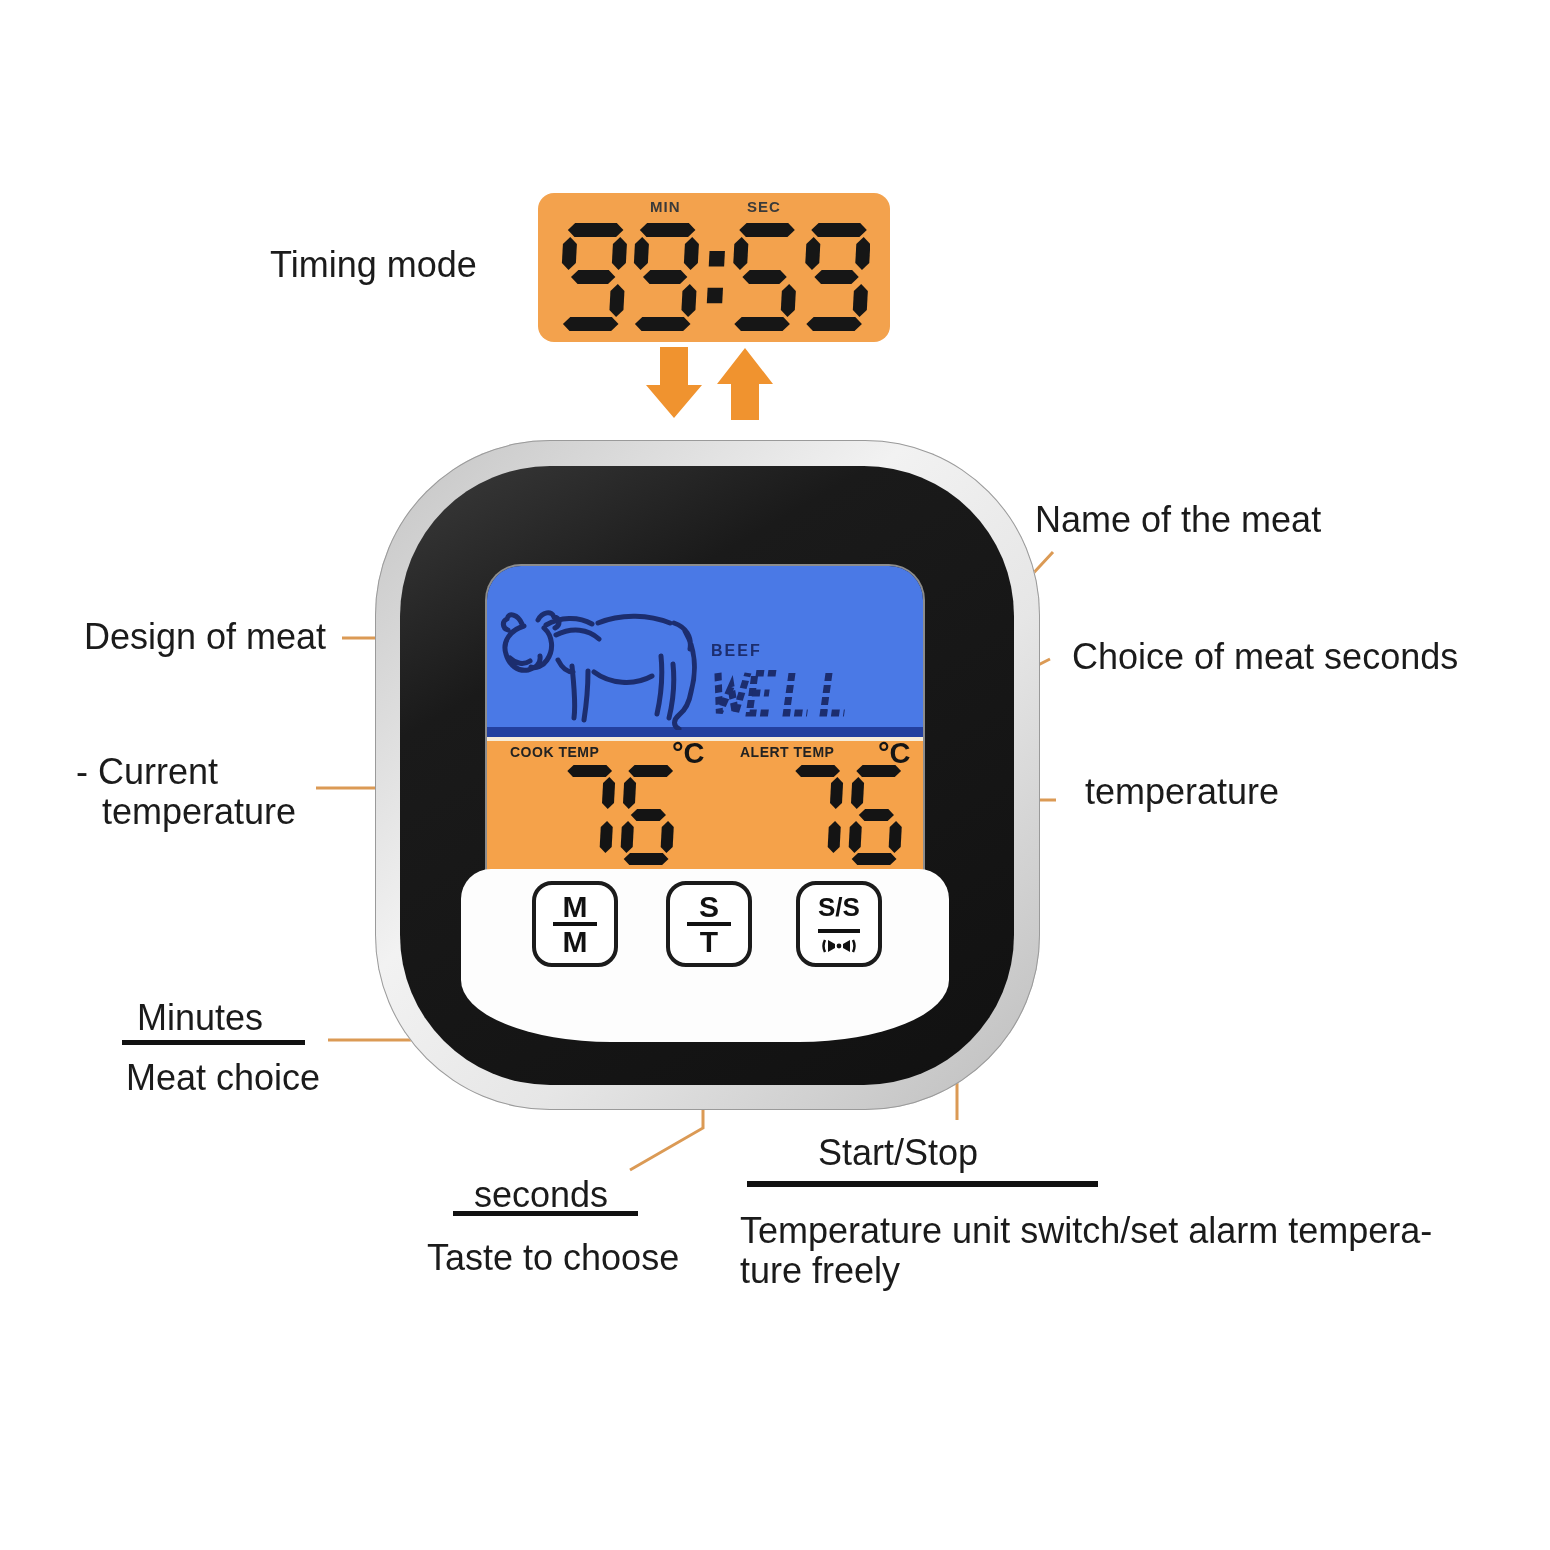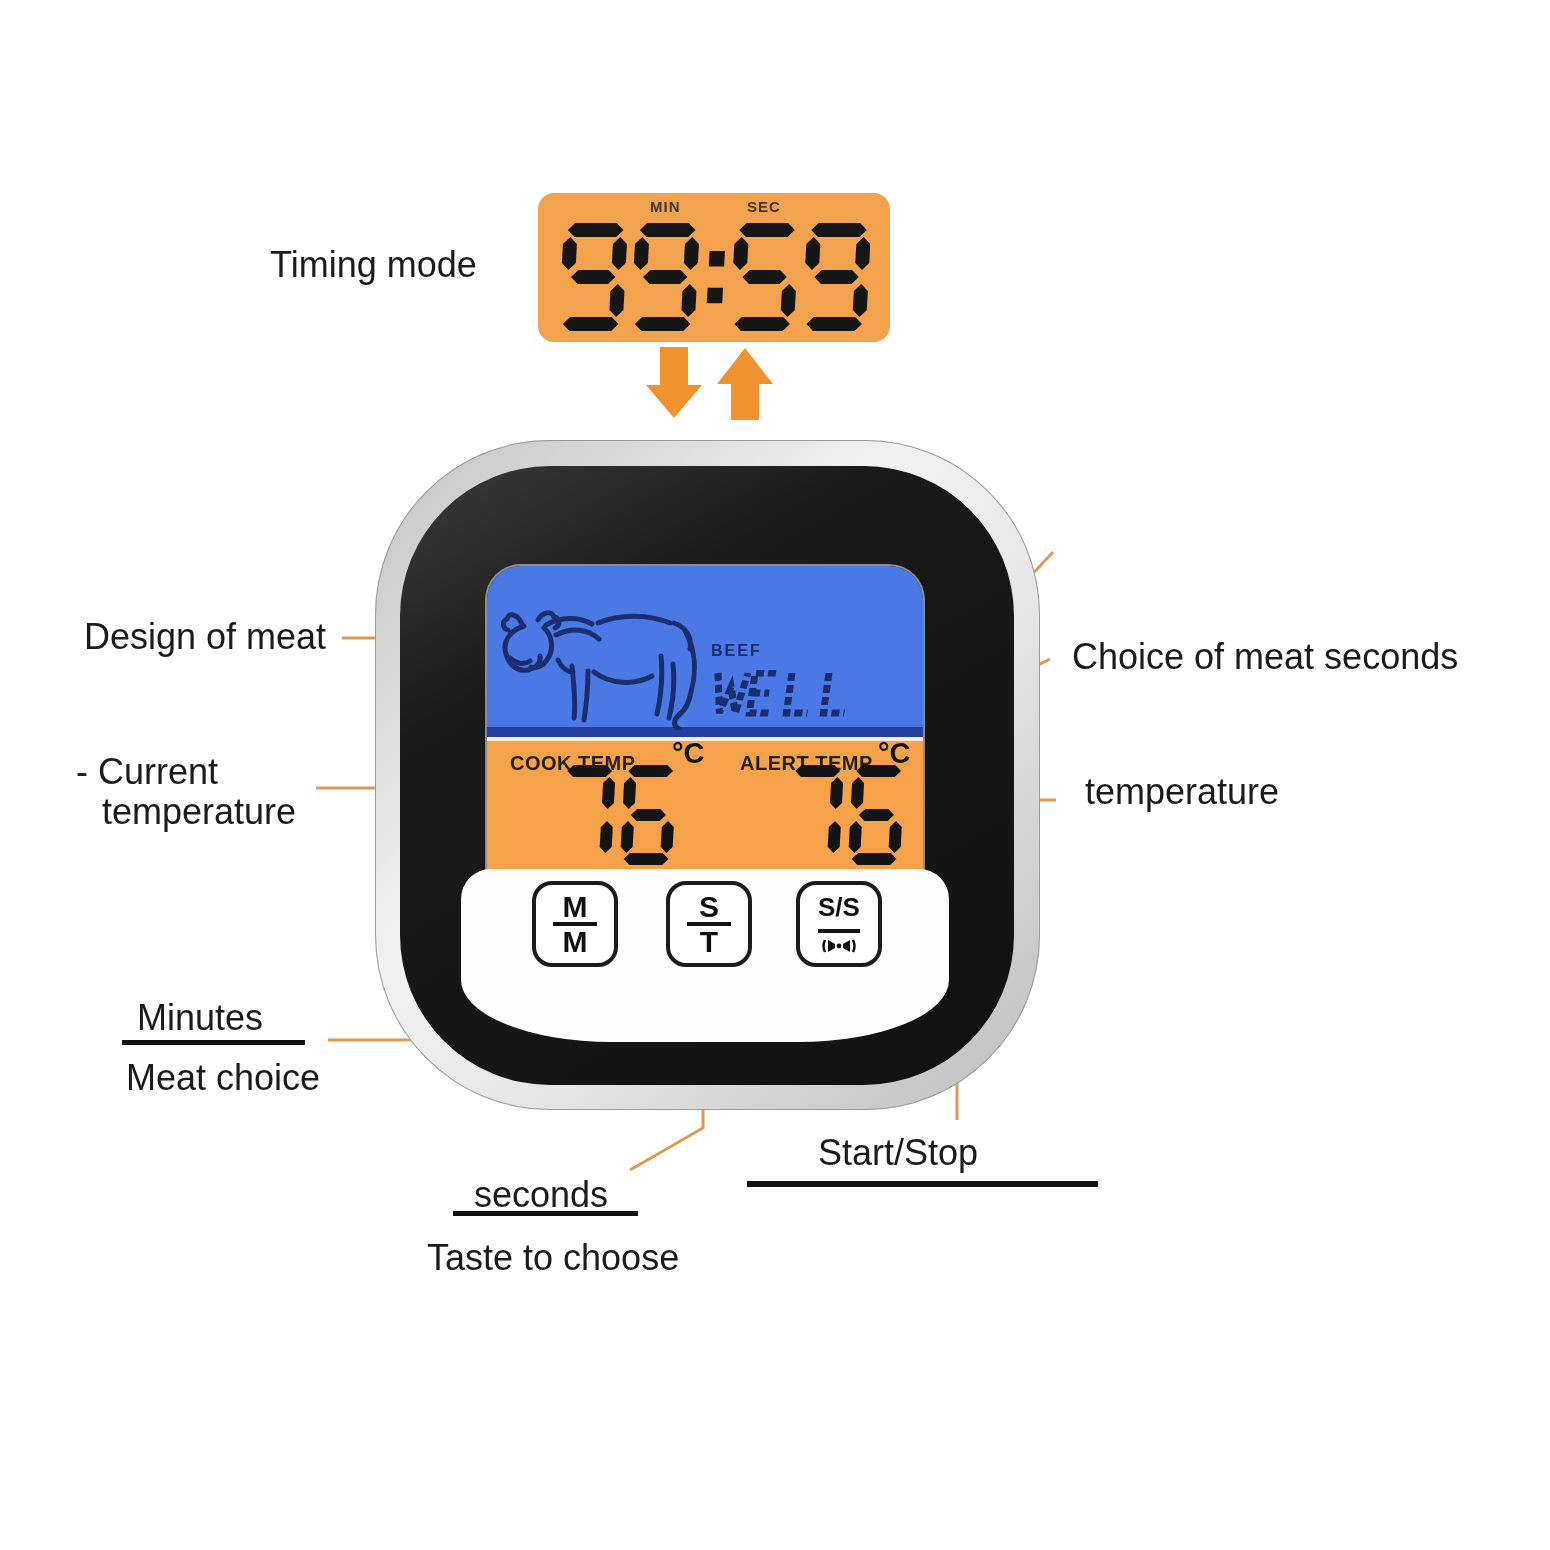--- a/index.html
+++ b/index.html
@@ -17,21 +17,21 @@
     background:linear-gradient(135deg,#c3c3c3 0%,#f2f2f2 40%,#e6e6e6 62%,#bdbdbd 100%);
     box-shadow:0 0 0 1px #9a9a9a inset;}
   #body-black{left:400px;top:466px;width:614px;height:619px;border-radius:150px;
     background:linear-gradient(150deg,#3b3b3b 0%,#1a1a1a 28%,#111 100%);}
   #lcd{left:487px;top:566px;width:436px;height:306px;border-radius:34px 34px 0 0;overflow:hidden;
     box-shadow:0 0 0 2px #8c8c8c;}
   #lcd-blue{position:absolute;left:0;top:0;width:436px;height:161px;background:#4A79E6;}
   #lcd-navy{position:absolute;left:0;top:161px;width:436px;height:10px;background:#23409f;}
   #lcd-lite{position:absolute;left:0;top:171px;width:436px;height:4px;background:#f7ecd8;}
   #lcd-orange{position:absolute;left:0;top:175px;width:436px;height:131px;background:#F5A24A;}
-  .lcdlabel{position:absolute;font-size:20px;font-weight:bold;color:#222;letter-spacing:0.5px;margin-top:8px;}
+  .lcdlabel{position:absolute;font-size:14px;font-weight:bold;color:#222;letter-spacing:0.5px;}
   .degc{position:absolute;font-size:29px;font-weight:bold;color:#151515;}
   #beef{left:711px;top:642px;font-size:16px;font-weight:bold;color:#1C2D6E;letter-spacing:2px;}
   #panel-white{left:461px;top:869px;width:488px;height:173px;background:#fdfdfd;
     border-radius:30px 30px 150px 150px / 30px 30px 62px 62px;}
   .btn{position:absolute;top:881px;width:86px;height:86px;background:#fff;border:4px solid #1b1b1b;
     border-radius:20px;box-sizing:border-box;display:flex;flex-direction:column;align-items:center;
     justify-content:center;cursor:pointer;}
   .btn .t{font-size:30px;font-weight:bold;line-height:0.85;color:#111;}
   .btn .rule{width:44px;height:4px;background:#111;margin:3px 0;}
   .btn-ss .t{font-size:26px;border-bottom:4px solid #111;padding-bottom:9px;line-height:1;}
@@ -185,20 +185,21 @@
       <path d="M4,3 Q1,9 4,15" fill="none" stroke="#111" stroke-width="2.5"></path>
       <path d="M32,3 Q35,9 32,15" fill="none" stroke="#111" stroke-width="2.5"></path>
       <polygon points="7,3 14,7 14,11 7,15" fill="#111"></polygon>
       <polygon points="29,3 22,7 22,11 29,15" fill="#111"></polygon>
       <circle cx="18" cy="9" r="2.4" fill="#111"></circle>
     </svg>
   </div>
 
   <div class="abs label" style="left:270px;top:245px">Timing mode</div>
   <div class="abs label" style="left:84px;top:617px">Design of meat</div>
+  <div class="abs label" style="left:1035px;top:500px">Name of the meat</div>
   <div class="abs label" style="left:1072px;top:637px">Choice of meat seconds</div>
 
   <div class="abs label" style="left:76px;top:752px">
     <div>- Current</div>
     <div style="margin-left:26px">temperature</div>
   </div>
 
   <div class="abs label" style="left:1085px;top:772px">
     <div>temperature</div>
   </div>
@@ -207,14 +208,18 @@
   <div class="abs bar" style="left:122px;top:1040px;width:183px;height:5px"></div>
   <div class="abs label" style="left:126px;top:1058px">Meat choice</div>
 
   <div class="abs label" style="left:474px;top:1175px">seconds</div>
   <div class="abs bar" style="left:453px;top:1211px;width:185px;height:5px"></div>
   <div class="abs label" style="left:427px;top:1238px">Taste to choose</div>
 
   <div class="abs label" style="left:818px;top:1133px">Start/Stop</div>
   <div class="abs bar" style="left:747px;top:1181px;width:351px;height:6px"></div>
 
+  <div class="abs label" style="left:740px;top:1211px">
+    <div>Temperature unit switch/set alarm tempera-</div>
+    <div>ture freely</div>
+  </div>
 
 </div>
 
 </body></html>

